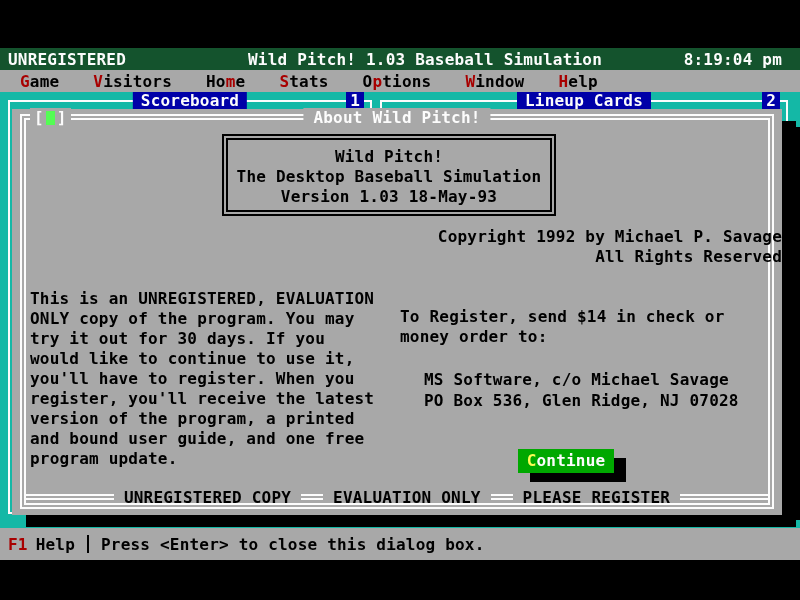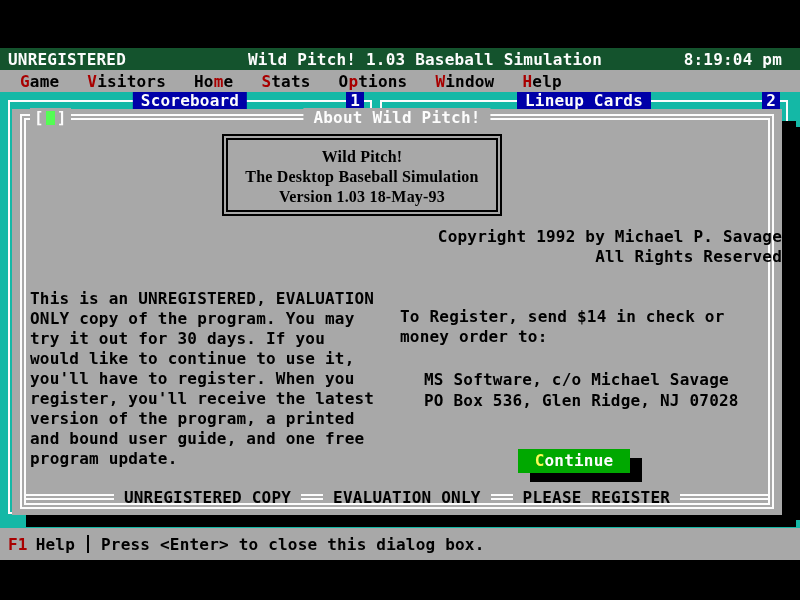--- a/index.html
+++ b/index.html
@@ -11,21 +11,21 @@
 
   
   .titlebar { height:22px; background:#14532d; color:#fcfcfc; display:flex;
               align-items:center;justify-content:flex-end; }
   .titlebar .tb-left  { margin-left:8px; width:200px; }
   .titlebar .tb-title { flex:1; text-align:center; }
   .titlebar .tb-clock { width:140px; text-align:right; margin-right:18px; }
 
   
   .menubar { height:22px; background:#a8a8a8; color:#000; display:flex;
-             align-items:center; }
+             align-items:center;gap:6px; }
   .menu-item { padding:0 14px; cursor:default; white-space:nowrap; }
   .menu-item:first-child { margin-left:6px; }
   .hotkey { color:#a80000; }
 
   
   .desktop { position:relative; height:436px; background:#14b8a6; overflow:hidden; }
 
   .tvwindow { position:absolute; top:8px; height:414px; border:2px solid #fcfcfc; }
   .win-scoreboard { left:8px;  width:364px; }
   .win-lineup     { left:380px; width:408px; }
@@ -41,33 +41,33 @@
             background:#a8a8a8; color:#000; box-shadow:14px 12px 0 #000; }
   .dialog-border { position:absolute; left:8px; right:8px; top:5px; bottom:6px;
                    border:6px double #fcfcfc; pointer-events:none; }
   .dialog-title { position:absolute; top:-1px; left:50%; transform:translateX(-50%);
                   background:#a8a8a8; color:#fcfcfc; padding:0 10px; white-space:nowrap; }
   .close-box { position:absolute; top:-1px; left:18px; background:#a8a8a8;
                color:#fcfcfc; padding:0 4px; display:flex; align-items:center;
                gap:2px; cursor:default; }
   .close-glyph { display:inline-block; width:9px; height:14px; background:#54fc54; }
 
-  .info-box { position:absolute; left:210px; top:25px; width:280px; height:82px;
+  .info-box { position:absolute; left:210px; top:25px; width:334px; height:82px;
               border:6px double #000; text-align:center; padding-top:7px;
-              line-height:20px;font-family:Liberation Serif, serif; }
+              line-height:20px; }
   .copyright { position:absolute; left:0; top:118px; width:100%; text-align:right;
                line-height:20px; white-space:pre; }
   .col-left  { position:absolute; left:18px;  top:180px; line-height:20px;
                white-space:pre; }
   .col-right { position:absolute; left:388px; top:198px; line-height:20px;
                white-space:pre; }
   .address   { position:absolute; left:412px; top:260px; line-height:21px;
                white-space:pre; }
 
-  .btn-continue { position:absolute; left:506px; top:340px; width:112px; height:24px;
+  .btn-continue { position:absolute; left:506px; top:340px; width:96px; height:24px;
                   background:#00a800; color:#fcfcfc; text-align:center;
                   line-height:24px; box-shadow:12px 9px 0 #000; cursor:default; }
   .btn-continue .hot { color:#fcfc54; }
 
   .dlg-footer { position:absolute; left:14px; right:14px; top:378px; height:20px;
                 display:flex; align-items:center; gap:10px; }
   .dlg-footer .seg { white-space:nowrap; }
   .hline { height:6px; border-top:2px solid #fcfcfc; border-bottom:2px solid #fcfcfc; }
   .hline.grow { flex:1; }
   .hline.short { width:22px; }

